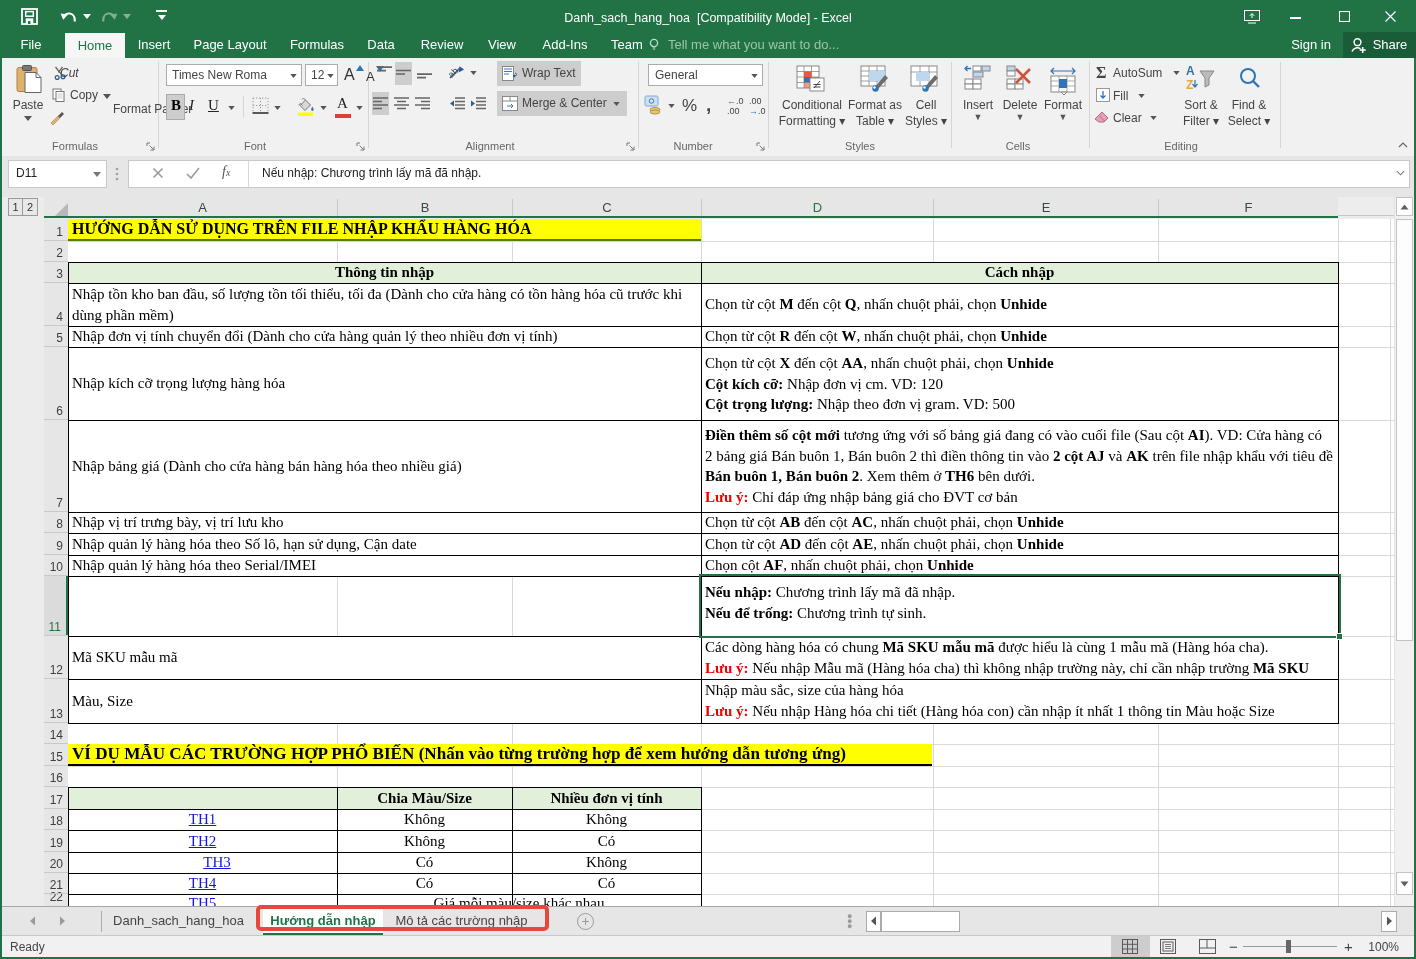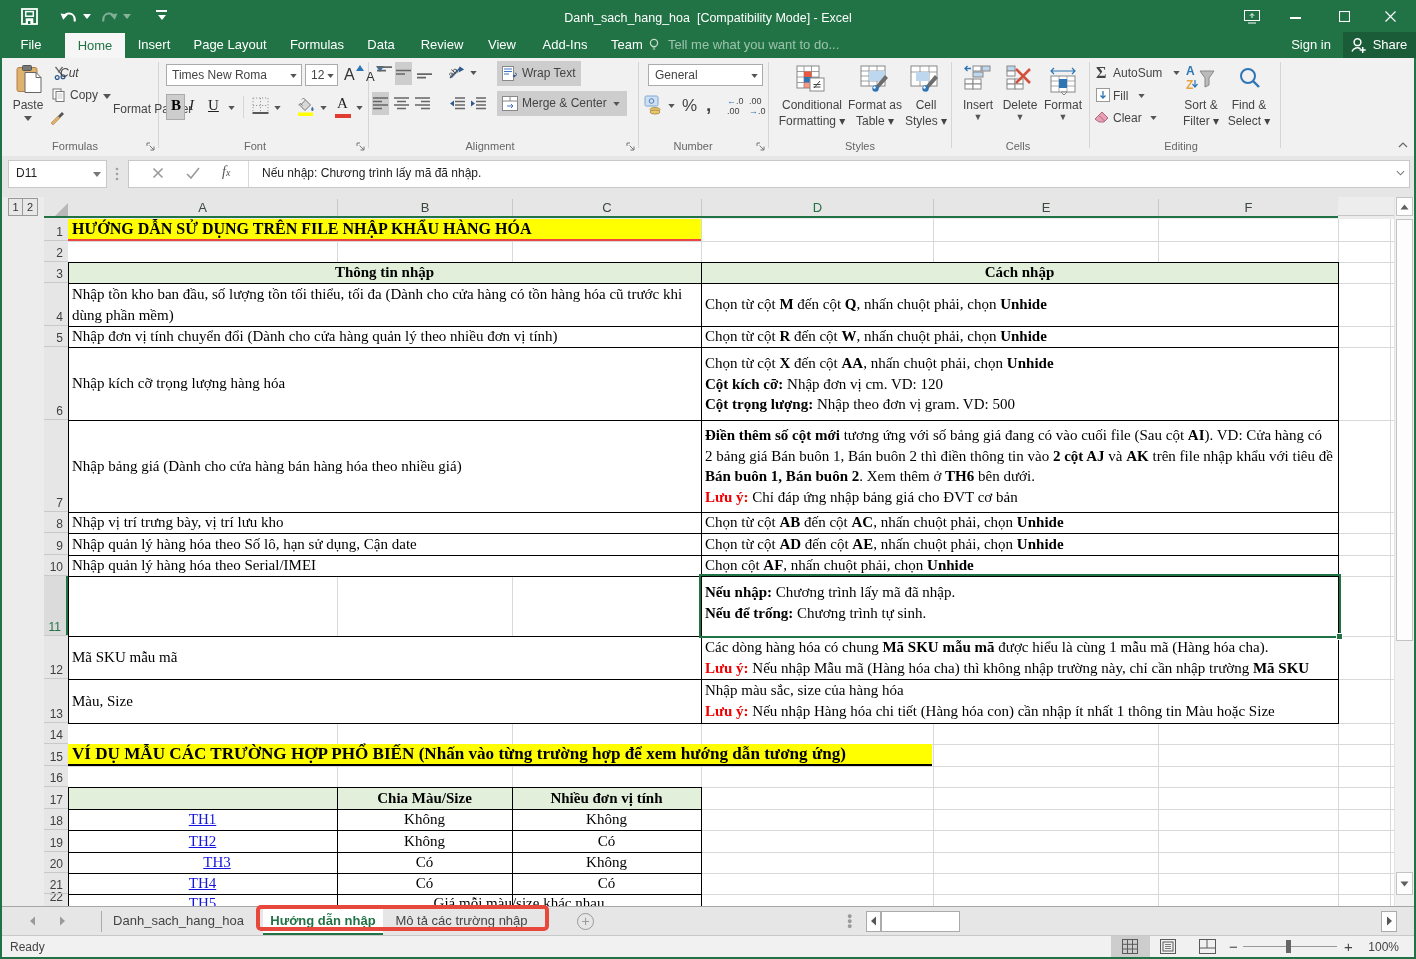--- a/index.html
+++ b/index.html
@@ -522,21 +522,21 @@
   <div class="abs" style="left:44px;top:659px;width:24px;height:1px;background:#c9c9c9;"></div>
   <div class="abs" style="left:44px;top:680px;width:24px;height:1px;background:#c9c9c9;"></div>
   <div class="abs" style="left:44px;top:701px;width:24px;height:1px;background:#c9c9c9;"></div>
 
   <div class="abs" style="left:337px;top:7px;width:1px;height:17px;background:#c9c9c9;"></div>
   <div class="abs" style="left:512px;top:7px;width:1px;height:17px;background:#c9c9c9;"></div>
   <div class="abs" style="left:701px;top:7px;width:1px;height:17px;background:#c9c9c9;"></div>
   <div class="abs" style="left:933px;top:7px;width:1px;height:17px;background:#c9c9c9;"></div>
   <div class="abs" style="left:1158px;top:7px;width:1px;height:17px;background:#c9c9c9;"></div>
 
-  <div class="cell" style="left:68px;top:27px;width:633px;height:22px;background:#ffff00;border-bottom:2px solid #ef4444;font-weight:bold;font-size:16px;line-height:20px;padding-left:4px;">HƯỚNG DẪN SỬ DỤNG TRÊN FILE NHẬP KHẨU HÀNG HÓA</div>
+  <div class="cell" style="left:68px;top:27px;width:633px;height:22px;background:#ffff00;border-bottom:2px solid #4d7c0f;font-weight:bold;font-size:16px;line-height:20px;padding-left:4px;">HƯỚNG DẪN SỬ DỤNG TRÊN FILE NHẬP KHẨU HÀNG HÓA</div>
 
   <div class="cell" style="left:68px;top:70px;width:633px;height:21px;background:#e2efda;font-weight:bold;text-align:center;line-height:21px;">Thông tin nhập</div>
   <div class="cell" style="left:701px;top:70px;width:637px;height:21px;background:#e2efda;font-weight:bold;text-align:center;line-height:21px;">Cách nhập</div>
 
   <div class="cell" style="left:68px;top:91px;width:633px;height:43px;padding:1px 2px 0 4px;line-height:21px;">Nhập tồn kho ban đầu, số lượng tồn tối thiểu, tối đa (Dành cho cửa hàng có tồn hàng hóa cũ trước khi dùng phần mềm)</div>
   <div class="cell" style="left:68px;top:134px;width:633px;height:21px;line-height:21px;padding-left:4px;">Nhập đơn vị tính chuyển đổi (Dành cho cửa hàng quản lý theo nhiều đơn vị tính)</div>
   <div class="cell" style="left:68px;top:155px;width:633px;height:73px;line-height:73px;padding-left:4px;">Nhập kích cỡ trọng lượng hàng hóa</div>
   <div class="cell" style="left:68px;top:228px;width:633px;height:92px;line-height:92px;padding-left:4px;">Nhập bảng giá (Dành cho cửa hàng bán hàng hóa theo nhiều giá)</div>
   <div class="cell" style="left:68px;top:320px;width:633px;height:21px;line-height:21px;padding-left:4px;">Nhập vị trí trưng bày, vị trí lưu kho</div>
   <div class="cell" style="left:68px;top:341px;width:633px;height:22px;line-height:22px;padding-left:4px;">Nhập quản lý hàng hóa theo Số lô, hạn sử dụng, Cận date</div>

